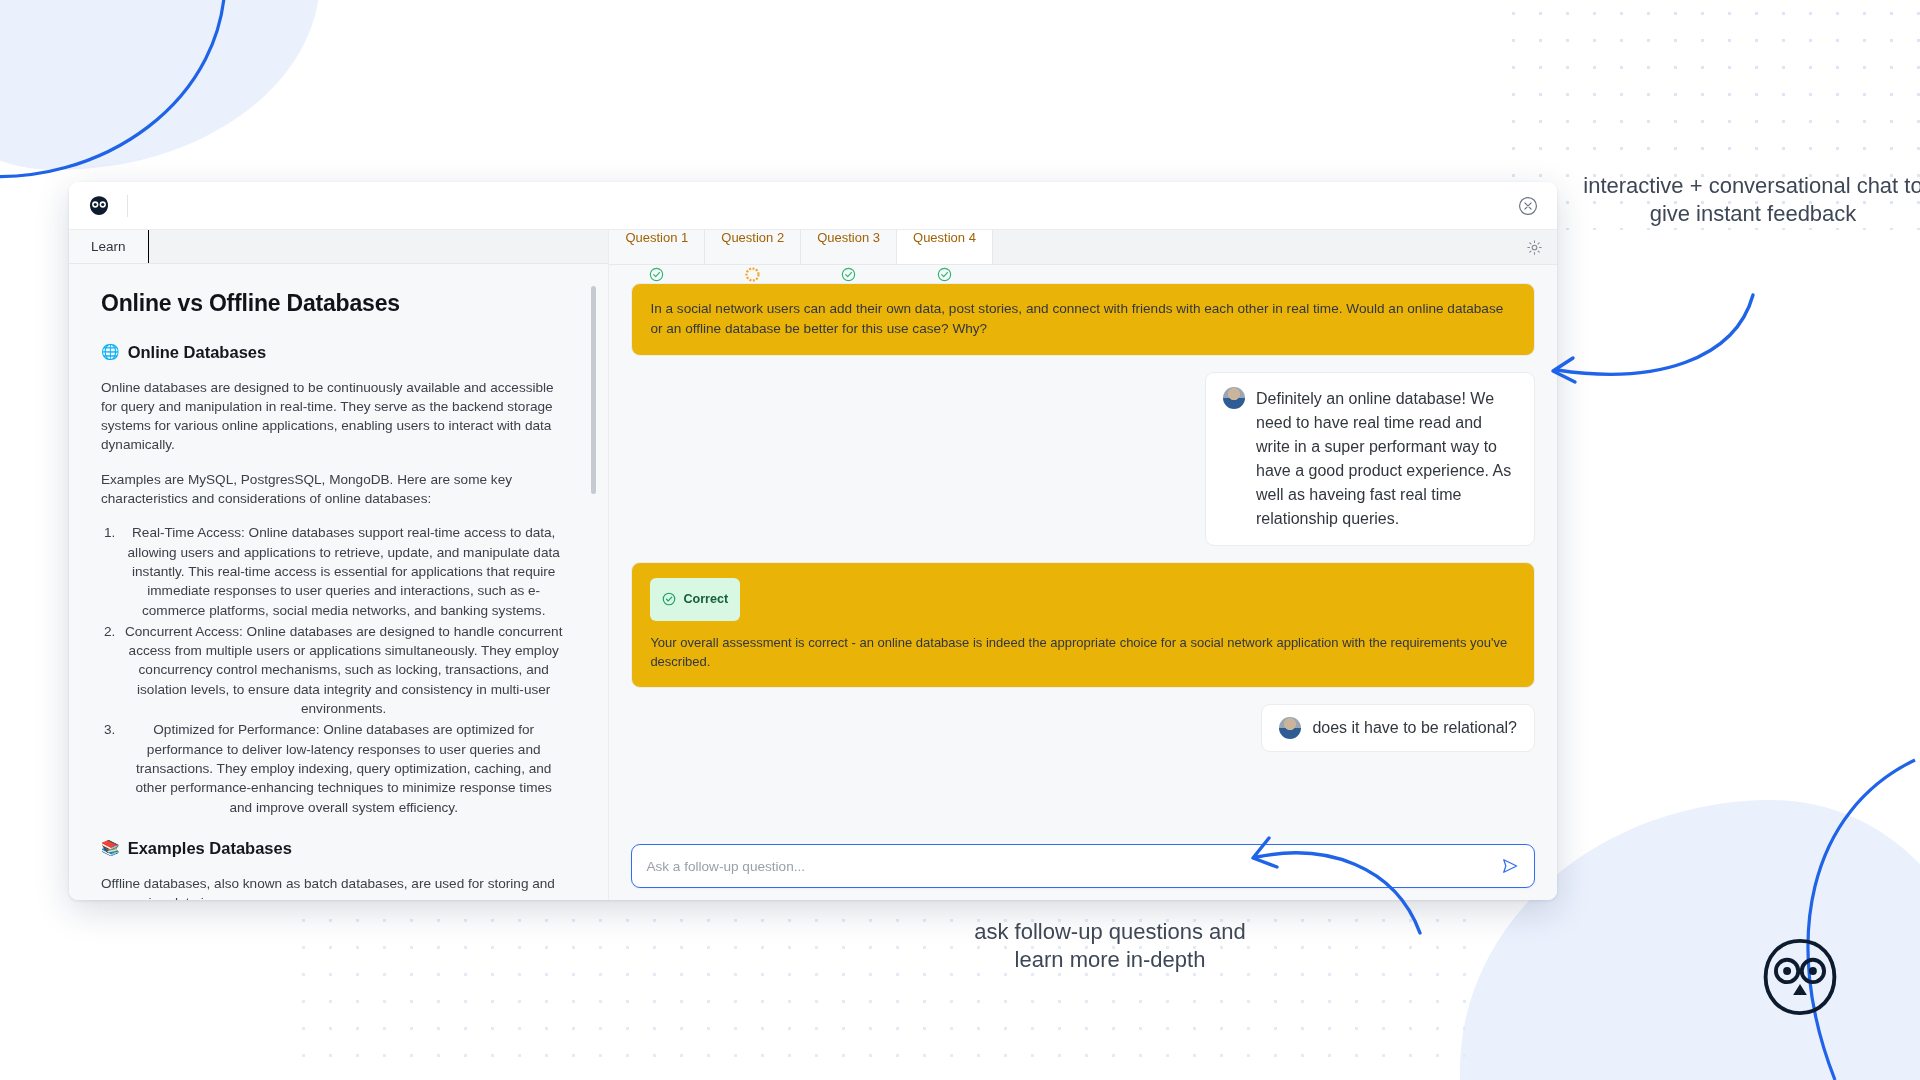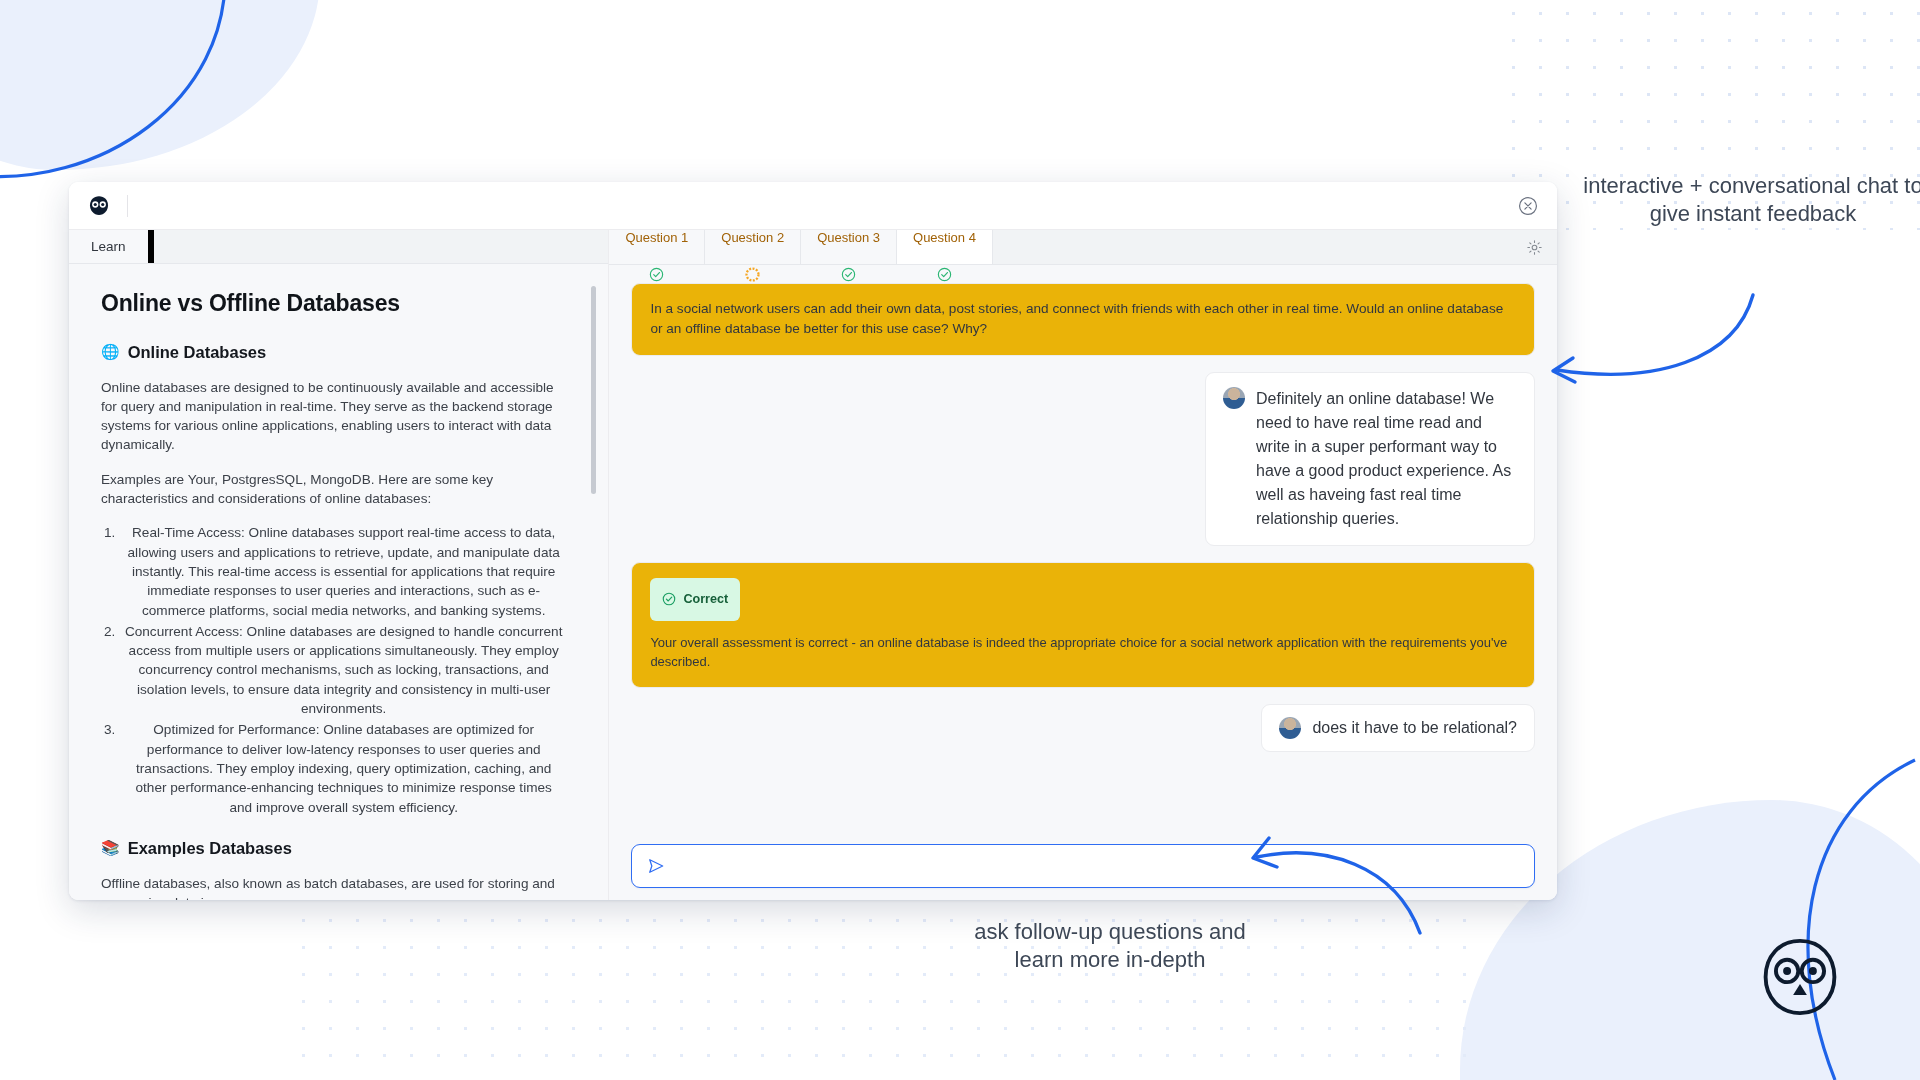--- a/index.html
+++ b/index.html
@@ -57,21 +57,21 @@
   #body { display: flex; height: calc(718px - 48px); }
 
   
   #left { width: 727px; background: #f7f8fa; border-right: 1px solid #ececef;
           display: flex; flex-direction: column; }
   .tabstrip-left { height: 35px; display: flex; align-items: stretch;
       background: #f1f3f5; border-bottom: 1px solid #e6e8ec; }
   .tab-learn {
       padding: 0 22px; display: flex; align-items: center;
       font-size: 13.5px; color: #30353d; background: #f7f8fa;
-      border-right: 6px solid #000000; cursor: pointer;
+      border-right: 1px solid #000000; cursor: pointer;
   }
   #left-scroll { flex: 1 1 auto; position: relative; overflow: hidden; padding: 0 0 0 0; }
   .doc { padding: 26px 44px 0 32px; }
   .doc h1 { font-size: 23px; font-weight: 700; color: #101419; letter-spacing: -.2px;
             margin-bottom: 26px; }
   .doc h2 { font-size: 16.5px; font-weight: 700; color: #14181e; margin: 0 0 16px 0;
             display: flex; align-items: center; gap: 8px; }
   .doc h2 .emo { font-size: 15px; }
   .doc p { font-size: 13.6px; line-height: 1.42; color: #3c4149; margin-bottom: 15px; }
   .doc ol { margin: 4px 0 22px 18px; }
@@ -195,21 +195,21 @@
         <div id="left-scroll">
           <div class="doc">
             <h1>Online vs Offline Databases</h1>
 
             <h2>
               <span class="emo">🌐</span>
               <span>Online Databases</span>
             </h2>
 
             <p>Online databases are designed to be continuously available and accessible for query and manipulation in real-time. They serve as the backend storage systems for various online applications, enabling users to interact with data dynamically.</p>
-            <p>Examples are Your, PostgresSQL, MongoDB. Here are some key characteristics and considerations of online databases:</p>
+            <p>Examples are MySQL, PostgresSQL, MongoDB. Here are some key characteristics and considerations of online databases:</p>
 
             <ol>
               <li>Real-Time Access: Online databases support real-time access to data, allowing users and applications to retrieve, update, and manipulate data instantly. This real-time access is essential for applications that require immediate responses to user queries and interactions, such as e-commerce platforms, social media networks, and banking systems.</li>
               <li>Concurrent Access: Online databases are designed to handle concurrent access from multiple users or applications simultaneously. They employ concurrency control mechanisms, such as locking, transactions, and isolation levels, to ensure data integrity and consistency in multi-user environments.</li>
               <li>Optimized for Performance: Online databases are optimized for performance to deliver low-latency responses to user queries and transactions. They employ indexing, query optimization, caching, and other performance-enhancing techniques to minimize response times and improve overall system efficiency.</li>
             </ol>
 
             <h2 class="sec2">
               <span class="emo">📚</span>
               <span>Examples Databases</span>
@@ -293,20 +293,21 @@
               <div class="avatar"></div>
               <div class="txt">does it have to be relational?</div>
             </div>
           </div>
 
 
         </div>
 
         <div id="composer">
           <div class="input-wrap">
+            <input type="text" placeholder="Ask a follow-up question..." style="">
             <svg class="send-btn" viewBox="0 0 24 24">
               <path d="M4.5 4.5 L20 12 L4.5 19.5 L7 12 z" fill="none" stroke="#2f6df3" stroke-width="1.5" stroke-linejoin="round"></path>
             </svg>
           </div>
         </div>
 
       </div>
     </div>
   </div>
 

